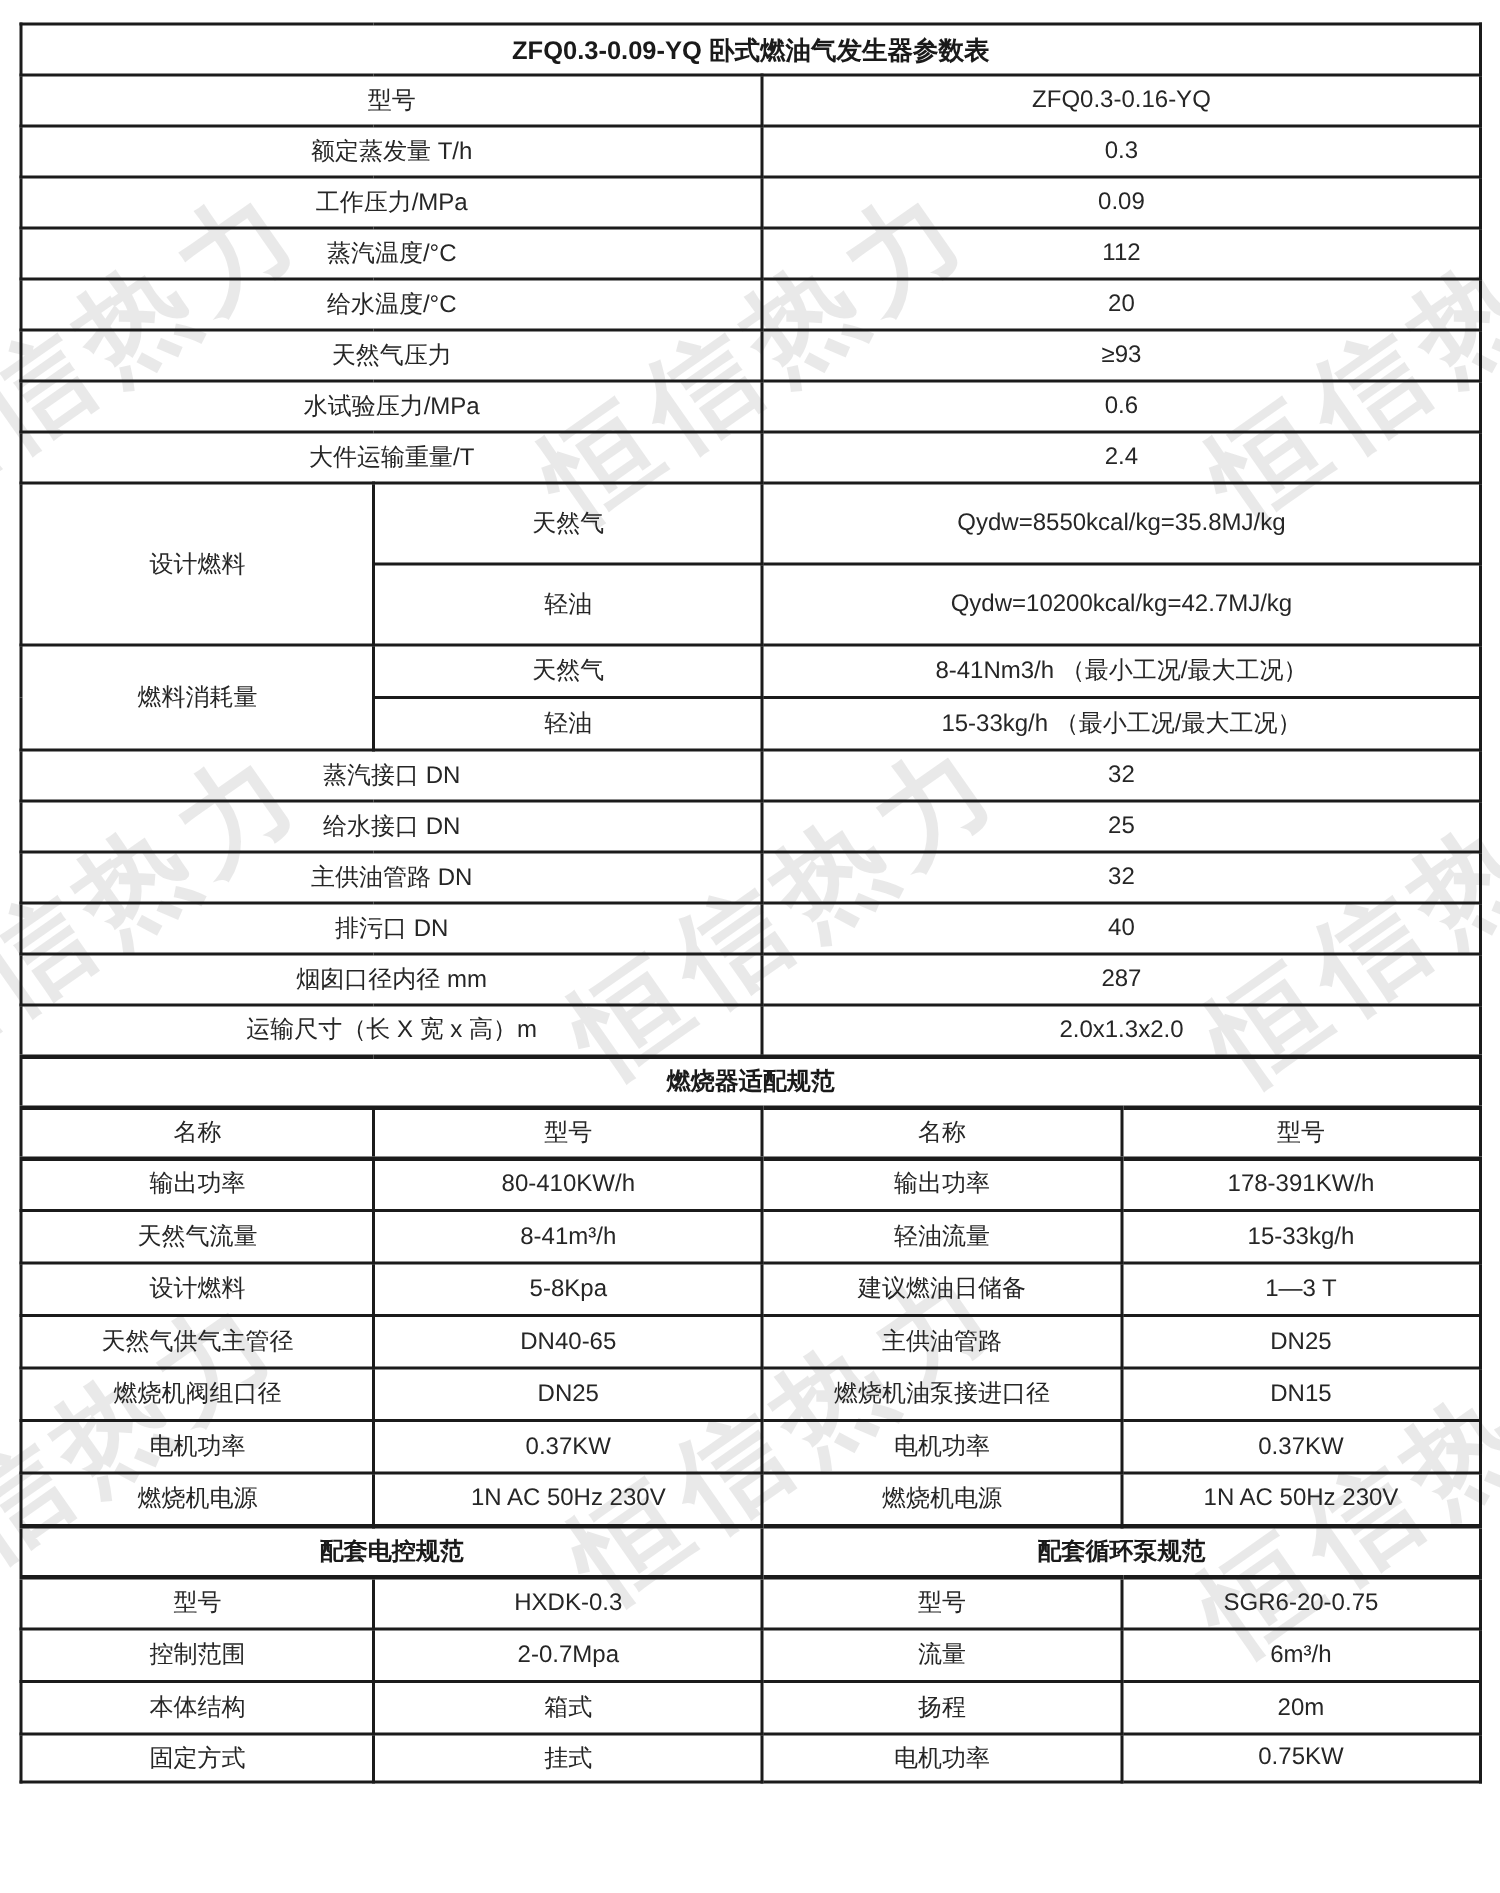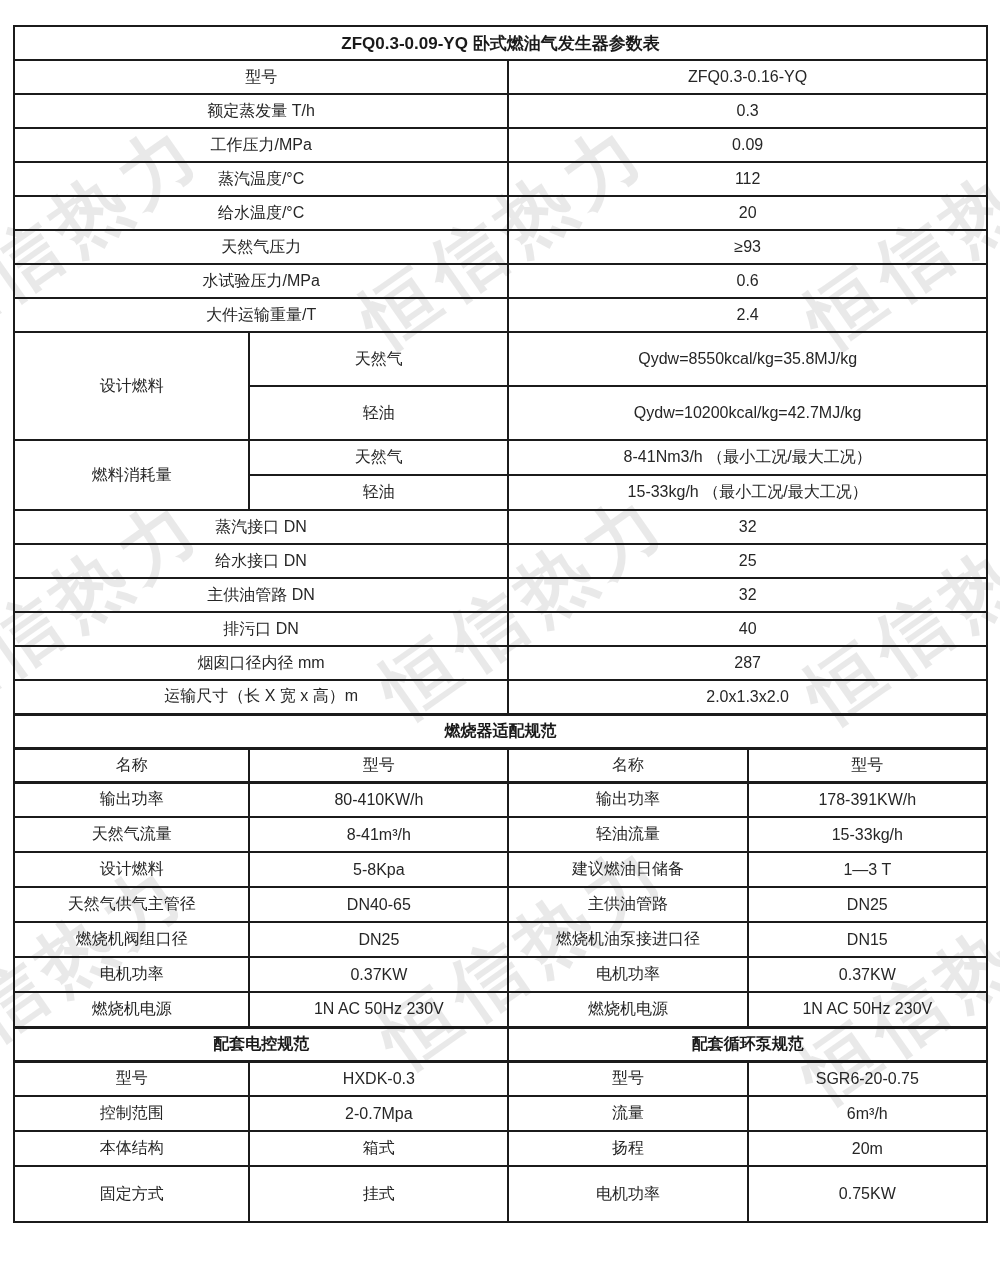--- a/index.html
+++ b/index.html
@@ -21,42 +21,42 @@
     font-size: 74px;
     font-weight: 600;
     letter-spacing: 8px;
     color: rgba(0,0,0,0.085);
     transform: rotate(-35deg);
     white-space: nowrap;
     line-height: 1;
   }
   
   .spec-table-wrap {
-    position: absolute; left: 13px; top: 25px; width: 975px; z-index: 1;
+    position: absolute; left: 13px; top: 15px; width: 975px; z-index: 1;
   }
   table.spec-table {
     width: 100%;
     border-collapse: collapse;
     table-layout: fixed;
     background: transparent;
   }
   td {
     border: 2px solid #1b1b1b;
     text-align: center;
     vertical-align: middle;
     font-size: 16px;
     color: #262626;
     padding: 0 4px;
     background: transparent;
     overflow: hidden;
   }
   tr.r-std td    { height: 34px; }
   tr.r-tall td   { height: 54px; }
   tr.r-mid td    { height: 35px; }
-  tr.r-last td   { height: 56px; }
+  tr.r-last td   { height: 32px; }
   tr.title-row td {
     height: 34px;
     font-weight: bold;
     font-size: 17px;
     color: #1a1a1a;
   }
   tr.section-row td {
     height: 34px;
     font-weight: bold;
     font-size: 16px;

